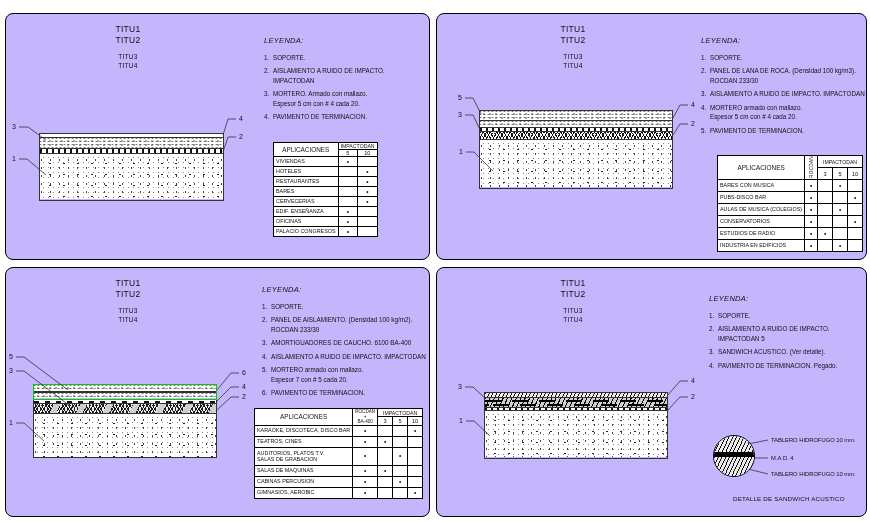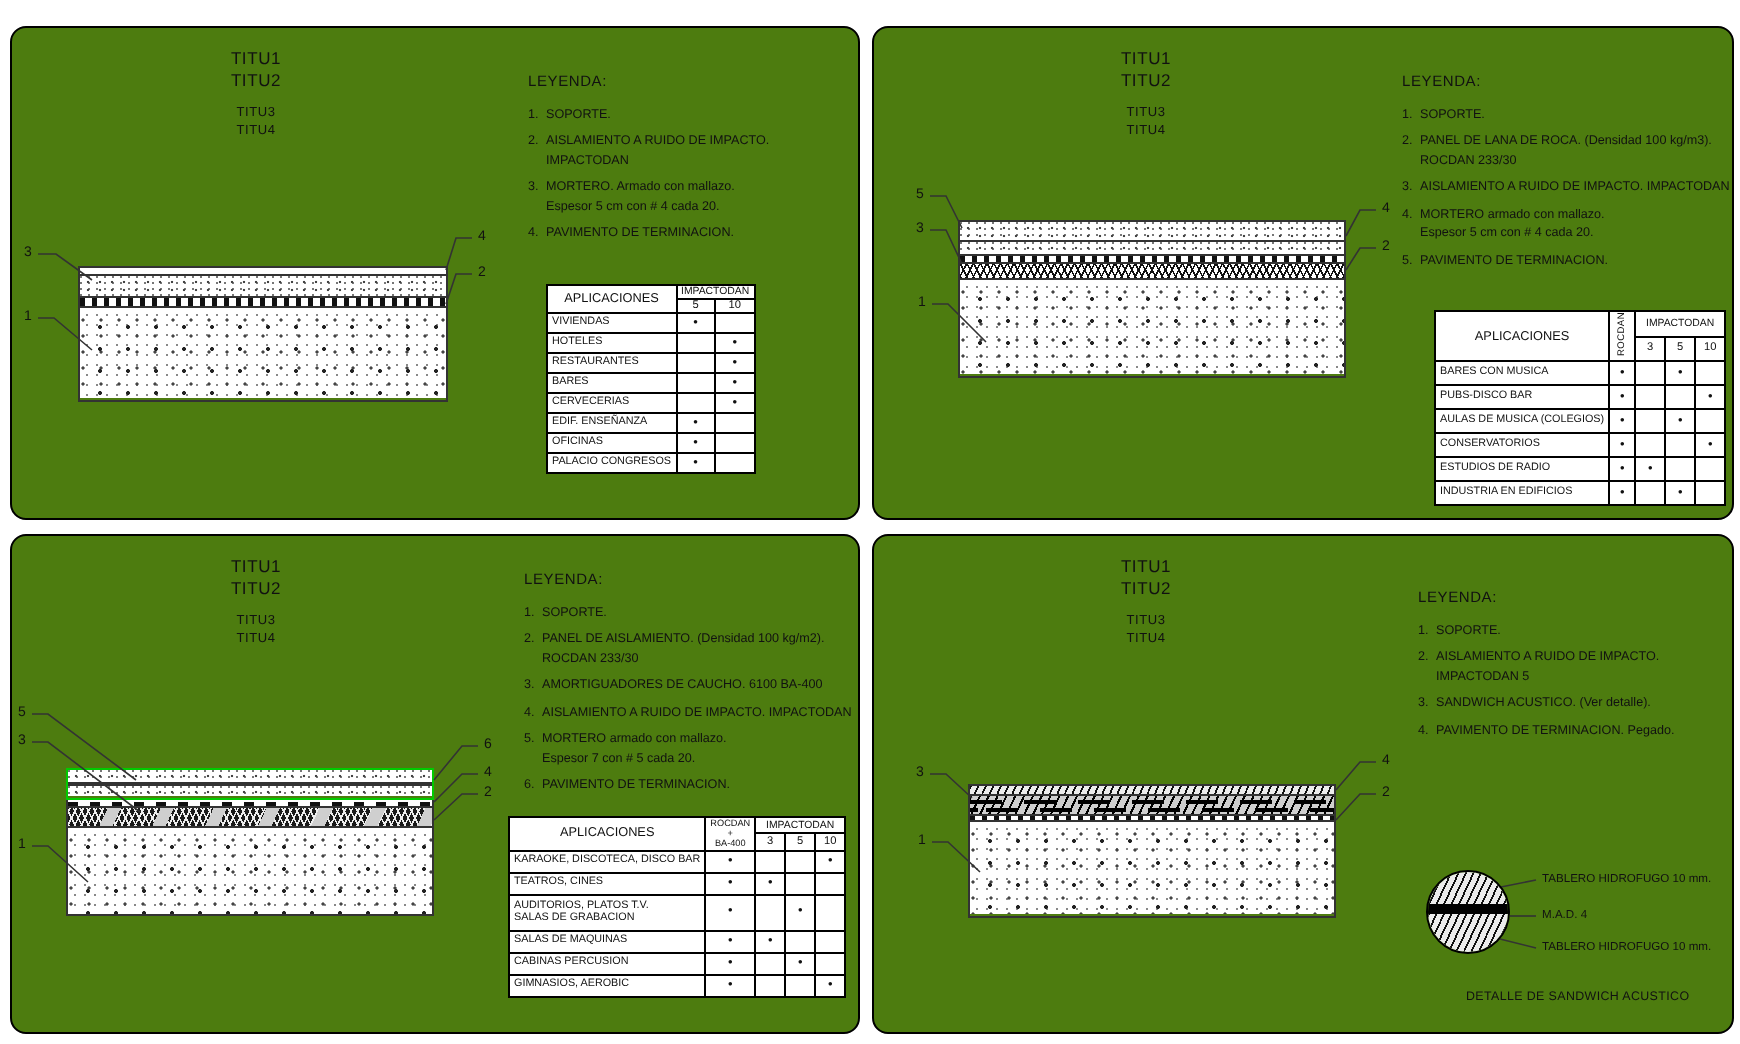--- a/index.html
+++ b/index.html
@@ -1,24 +1,24 @@
 <!DOCTYPE html>
 <html><head>
 <meta charset="utf-8">
 <style>
   html,body{margin:0;padding:0;background:#fff;}
   #canvas{position:relative;width:870px;height:522px;background:#fff;
     font-family:"Liberation Sans",sans-serif;color:#111;overflow:hidden;}
-  .panel{position:absolute;border:1px solid #000;border-radius:8px;background:#4d7c0f;}
+  .panel{position:absolute;border:1px solid #000;border-radius:8px;background:#c4b5fd;}
   .titles{position:absolute;text-align:center;}
   .t-big{font-size:8.5px;line-height:11px;letter-spacing:.3px;}
   .t-small{font-size:6.5px;line-height:9px;letter-spacing:.3px;}
   .t-gap{height:6px;}
   .legend{position:absolute;font-size:6.3px;line-height:9.5px;}
-  .lg-h{font-size:7.5px;margin-bottom:7px;letter-spacing:.3px;}
+  .lg-h{font-size:7.5px;margin-bottom:7px;letter-spacing:.3px;font-style:italic;}
   .li{margin-bottom:4px;white-space:nowrap;}
   .ln{display:inline-block;width:9px;}
   .l2{padding-left:9px;white-space:nowrap;}
   .drawing{position:absolute;box-sizing:border-box;}
   .bordered{border:1px solid #333;}
   .layer{box-sizing:border-box;}
   .bb{border-bottom:1px solid #333;}
   .pav{background:#fff;}
   .stipple{background-color:#fff;background-image:
     radial-gradient(circle,#444 .6px,transparent .8px),

